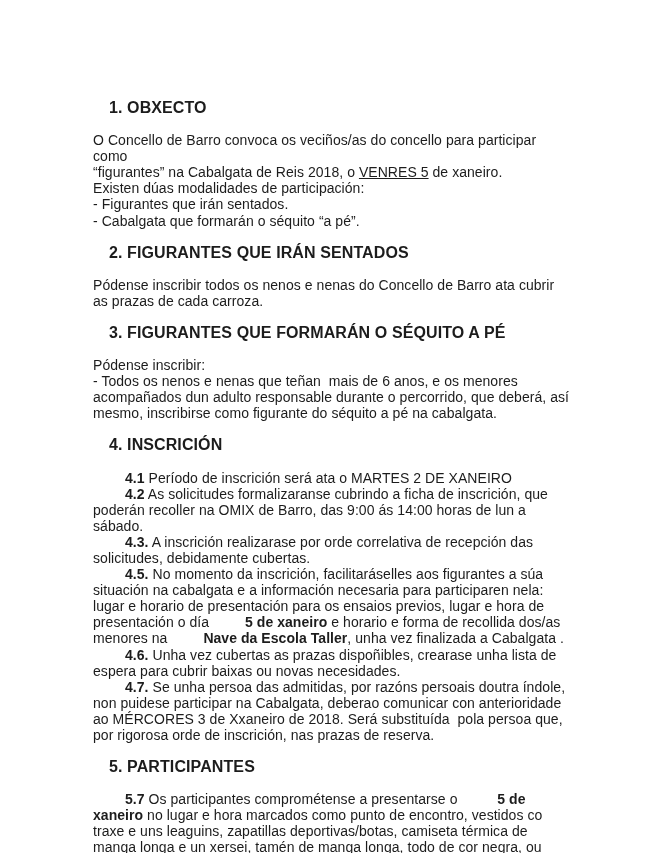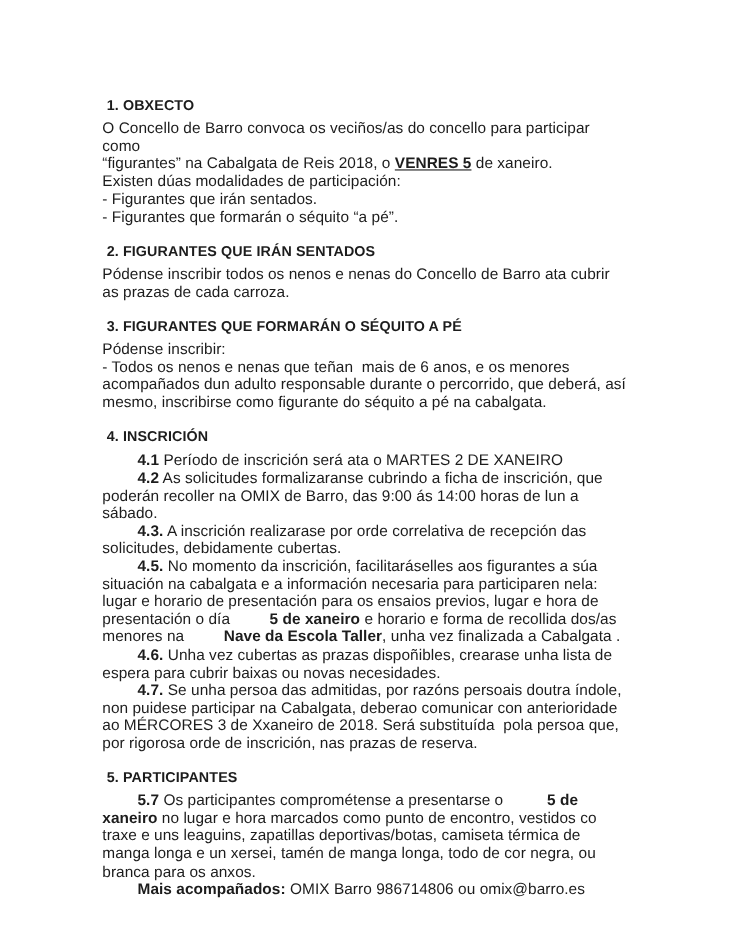--- a/index.html
+++ b/index.html
@@ -30,56 +30,56 @@
     line-height: 16.1px;
     text-align: left;
   }
   .section {
     margin: 0;
   }
   .section + .section {
     margin-top: 16px;
   }
   h2.heading {
-    font-size: 13px;
+    font-size: 16px;
     line-height: 16.1px;
     font-weight: bold;
-    margin: 4px;
+    margin: 16px;
     letter-spacing: 0.1px;
   }
   p.para {
     margin: 0;
     font-size: 14px;
     line-height: 16.1px;
     letter-spacing: 0.05px;
     white-space: pre-wrap;
   }
   .b {
     font-weight: bold;
     margin-left: 32px;
   }
   .bu {
-    font-weight: bold;
+    font-weight: normal;
     text-decoration: underline;
   }
   .footer-line {
     margin-top: 16px;
     font-size: 11.6px;
     line-height: 16.1px;
   }
 </style>
 </head>
 <body>
 
 <div class="page">
   <div class="doc-body">
 
     <div class="section">
       <h2 class="heading">1. OBXECTO</h2>
-      <p class="para"><span>O Concello de Barro convoca os veciños/as do concello para participar como</span><br><span>“figurantes” na Cabalgata de Reis 2018, o </span><span class="bu">VENRES 5</span><span> de xaneiro.</span><br><span>Existen dúas modalidades de participación:</span><br><span>- Figurantes que irán sentados.</span><br><span>- Figurantes que formarán o séquito “a pé”.</span></p>
+      <p class="para"><span>O Concello de Barro convoca os veciños/as do concello para participar como</span><br><span>“figurantes” na Cabalgata de Reis 2018, o </span><span class="bu">VENRES 5</span><span> de xaneiro.</span><br><span>Existen dúas modalidades de participación:</span><br><span>- Figurantes que irán sentados.</span><br><span>- Cabalgata que formarán o séquito “a pé”.</span></p>
     </div>
 
     <div class="section">
       <h2 class="heading">2. FIGURANTES QUE IRÁN SENTADOS</h2>
       <p class="para">Pódense inscribir todos os nenos e nenas do Concello de Barro ata cubrir as prazas de cada carroza.</p>
     </div>
 
     <div class="section">
       <h2 class="heading">3. FIGURANTES QUE FORMARÁN O SÉQUITO A PÉ</h2>
       <p class="para">Pódense inscribir:</p>

